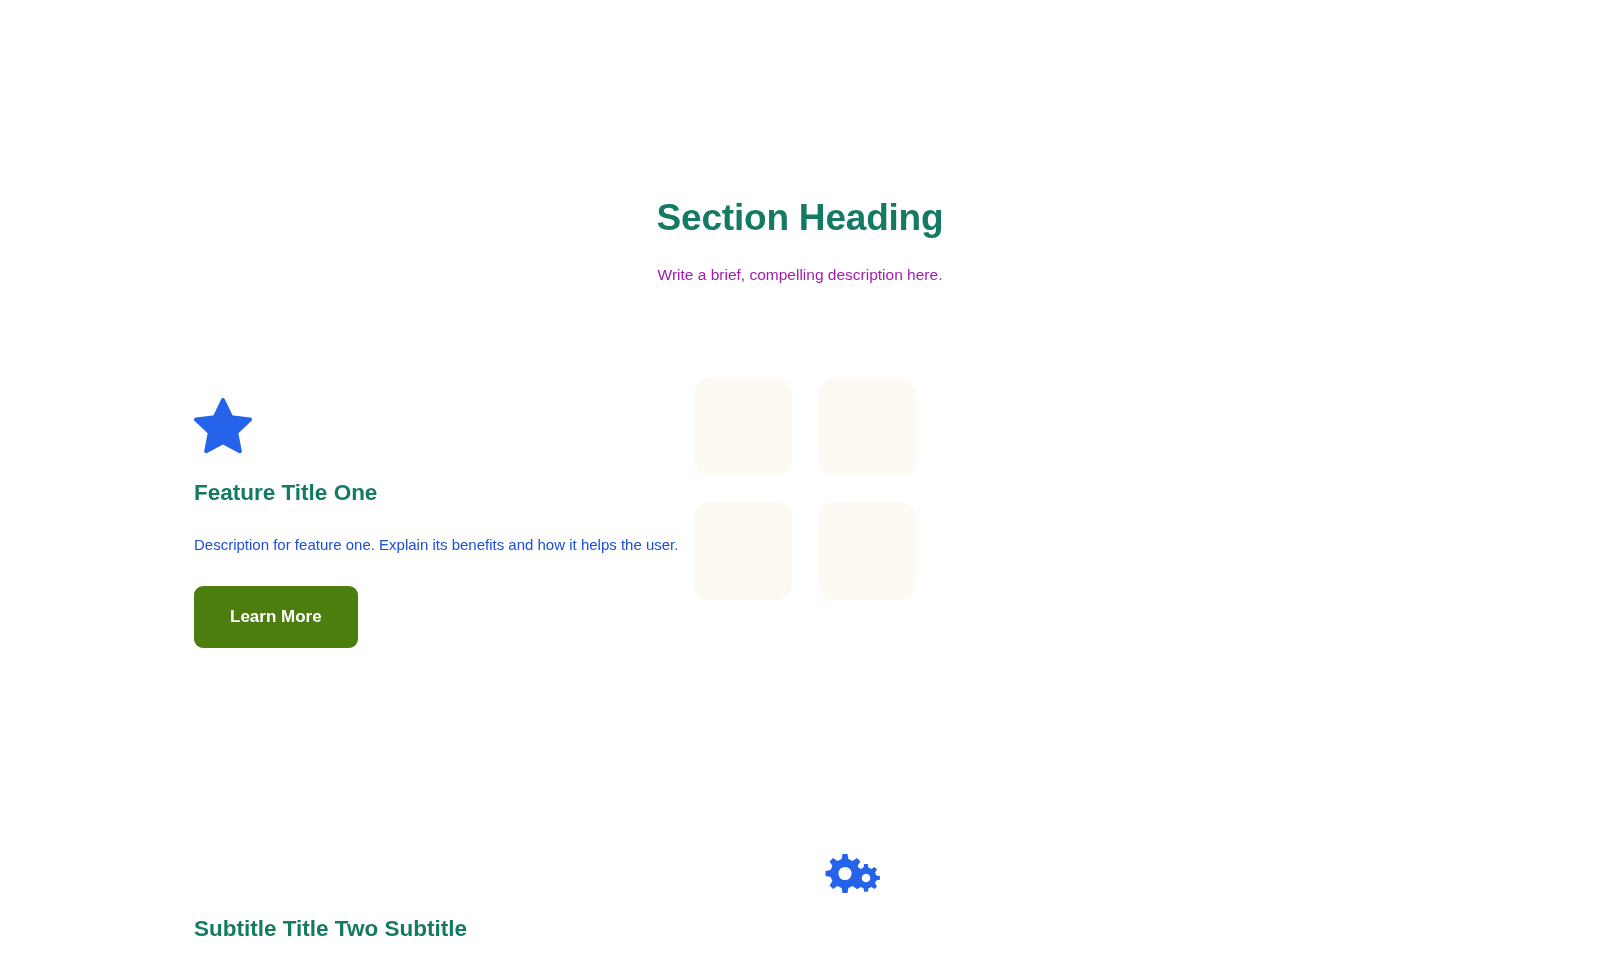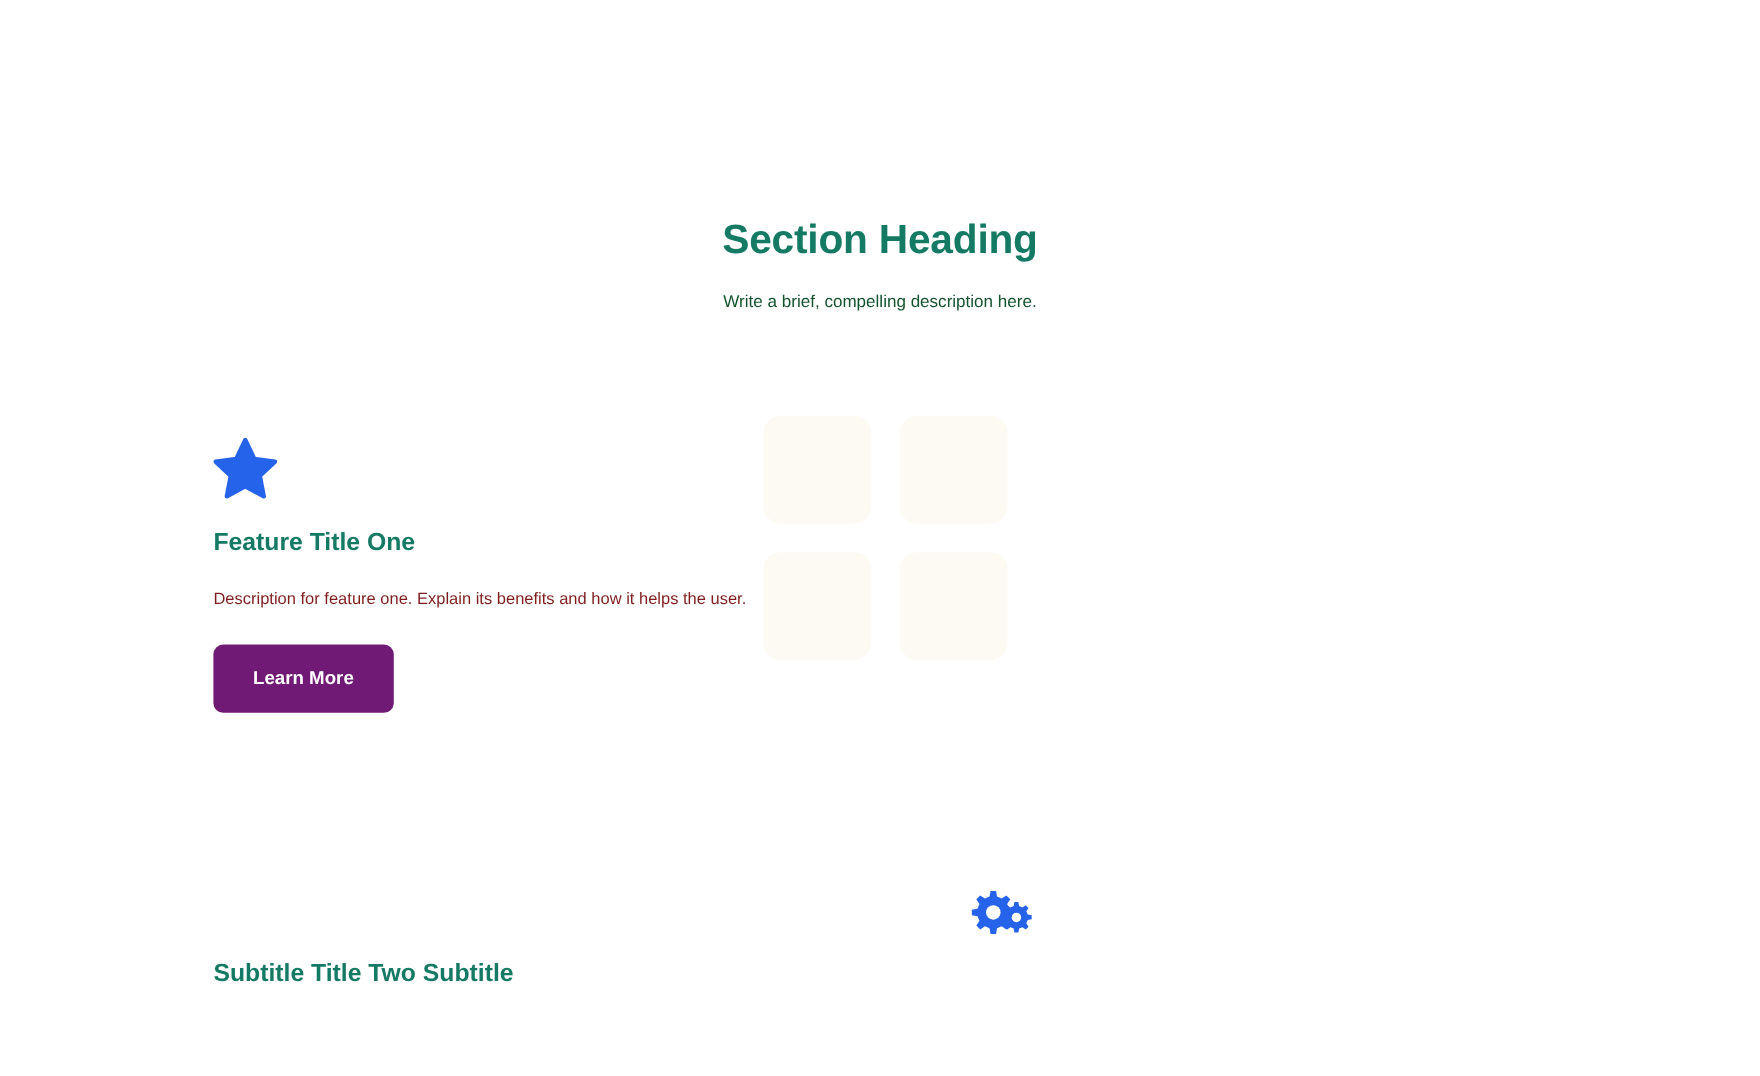--- a/index.html
+++ b/index.html
@@ -51,31 +51,32 @@
     line-height: 44px;
     font-weight: bold;
     color: #147a63;
     margin: 0;
     letter-spacing: -0.2px;
   }
   .section-sub {
     margin: 24px 0 0 0;
     font-size: 15.5px;
     line-height: 22px;
-    color: #14532d;
+    color: #a21caf;
   }
 
   
   .features {
     margin-top: 112px;
     padding: 0 194px;
     display: grid;
     grid-template-columns: 1fr 1fr;
     column-gap: 160px;
     row-gap: 0;
+    gap: 44px;
   }
 
   .cell {
     min-height: 10px;
   }
 
   .feature-icon {
     height: 58px;
     margin-bottom: 22px;
     display: block;
@@ -86,27 +87,27 @@
     font-size: 22.5px;
     line-height: 30px;
     font-weight: bold;
     color: #147a63;
     margin: 0;
   }
   .feature-desc {
     margin: 25px 0 0 0;
     font-size: 15px;
     line-height: 23px;
-    color: #7f1d1d;
+    color: #1d4ed8;
   }
 
   .learn-more {
     display: inline-block;
     margin-top: 30px;
-    background: #701a75;
+    background: #4d7c0f;
     color: #ffffff;
     font-size: 17px;
     font-weight: bold;
     line-height: 20px;
     padding: 21px 36px;
     border: none;
     border-radius: 9px;
     cursor: pointer;
     font-family: "Liberation Sans", sans-serif;
   }

